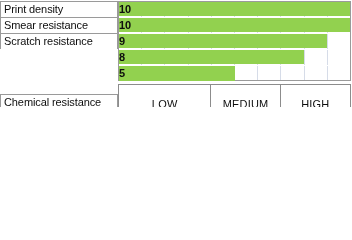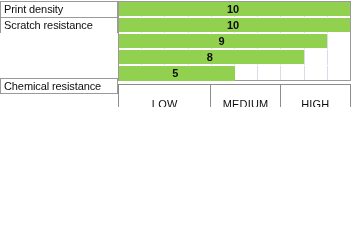--- a/index.html
+++ b/index.html
@@ -92,21 +92,21 @@
     box-sizing: border-box;
   }
   .bar-value {
     position: absolute;
     top: 0;
     height: 16px;
     line-height: 15px;
     font-size: 11px;
     font-weight: bold;
     color: #0d0d0d;
-    text-align: center;
+    text-align: left;
     padding-right: 3px;
     box-sizing: border-box;
   }
 
   
   .axis-row {
     position: absolute;
     left: 118px;
     top: 84px;
     width: 233px;
@@ -130,20 +130,21 @@
   }
   .axis-seg:last-child { border-right: none; }
 </style>
 </head>
 <body>
 
 <div id="chart-widget">
 
   <div class="label-col">
     <div class="label-cell">Print density</div>
+    <div class="label-cell">Smear resistance</div>
     <div class="label-cell">Scratch resistance</div>
     <div class="label-cell">Chemical resistance</div>
   </div>
 
   <div class="plot-area">
     <div class="grid-layer">
       <div class="grid-col" style="border-right-color: rgb(214, 220, 232);"></div>
       <div class="grid-col" style="border-right-color: rgb(214, 220, 232);"></div>
       <div class="grid-col" style="border-right-color: rgb(214, 220, 232);"></div>
       <div class="grid-col" style="border-right-color: rgb(214, 220, 232);"></div>

